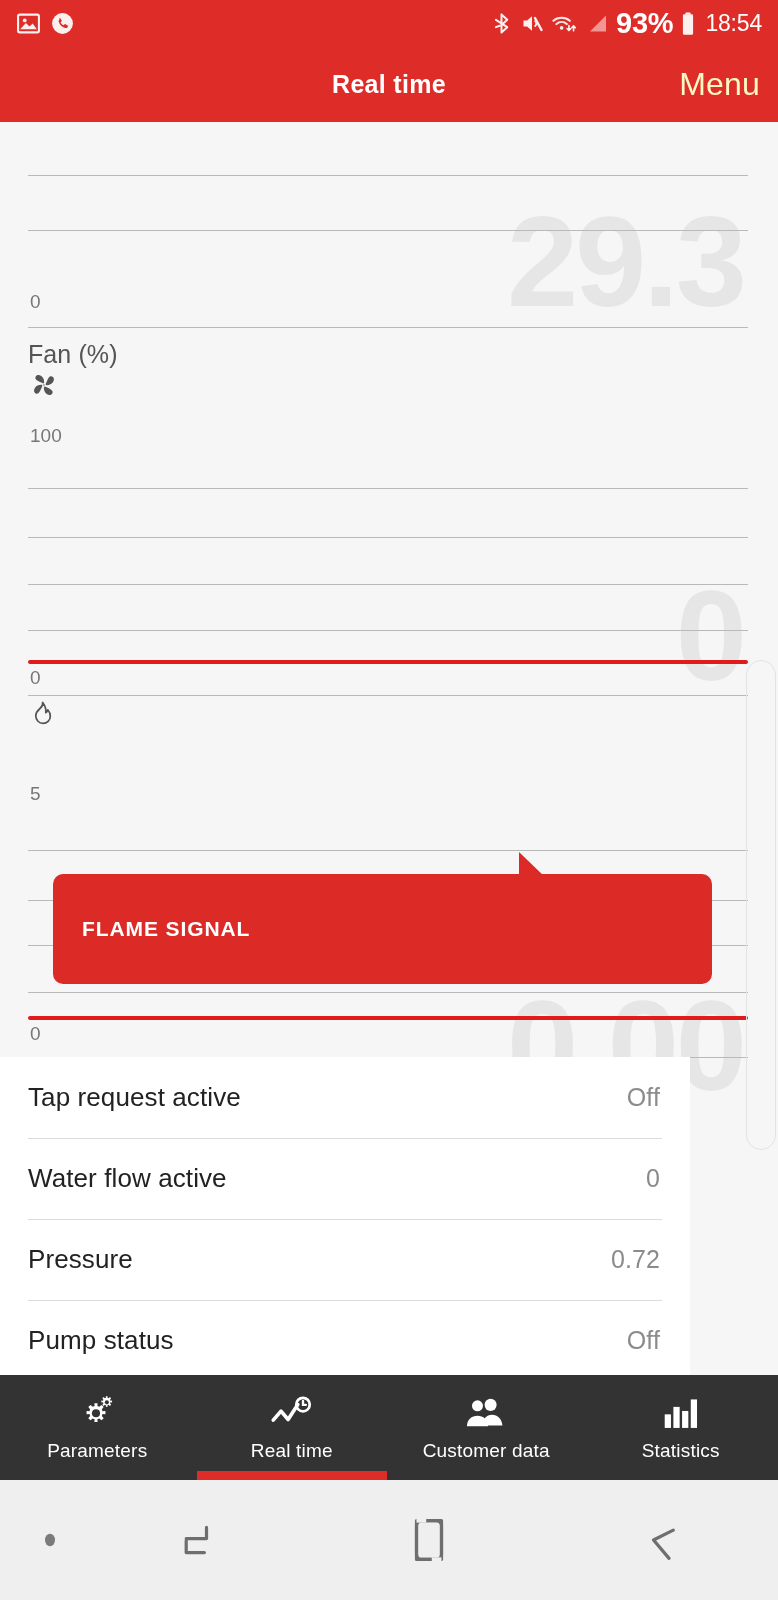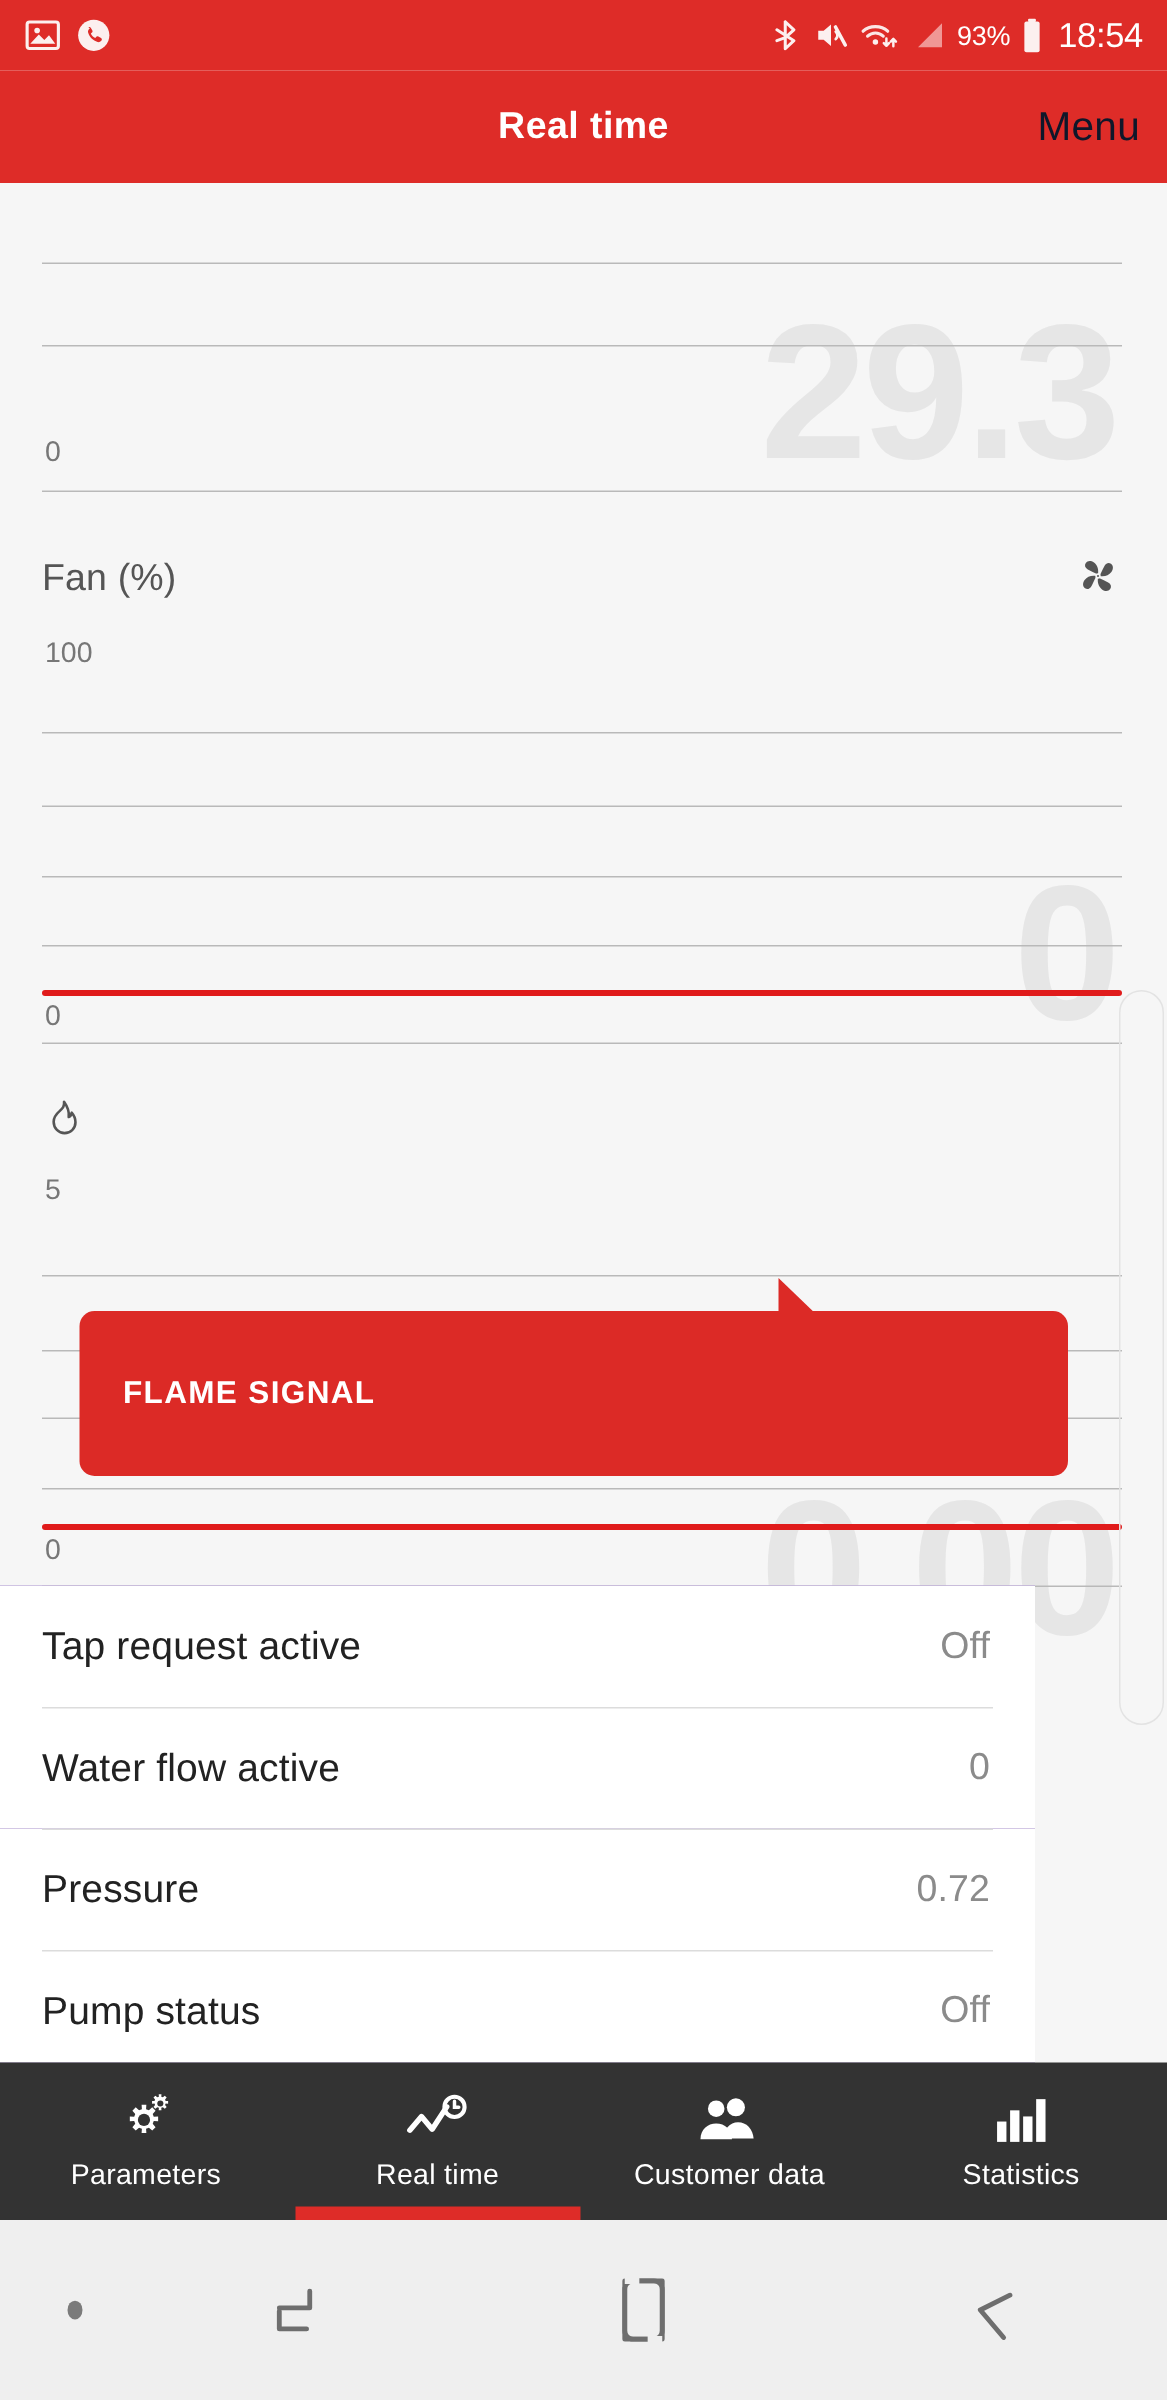--- a/index.html
+++ b/index.html
@@ -14,21 +14,21 @@
   
   .statusbar{
     position:absolute; top:0; left:0; width:778px; height:47px;
     background:#DE2C28; color:#fff;
     display:flex; align-items:center; justify-content:space-between;
     padding:0 16px;
   }
   .sb-left{ display:flex; align-items:center; gap:9px; }
   .sb-right{ display:flex; align-items:center; gap:7px; }
   .sb-icon{ display:flex; align-items:center; justify-content:center; opacity:.93; }
-  .sb-text{ font-size:18px; font-weight:normal; letter-spacing:-.2px; line-height:1; }
+  .sb-text{ font-size:29px; font-weight:bold; letter-spacing:-.2px; line-height:1; }
   .sb-time{ font-size:23px; font-weight:normal; letter-spacing:-.2px; line-height:1; margin-left:2px; }
 
   
   .appbar{
     position:absolute; top:47px; left:0; width:778px; height:75px;
     background:#DE2C28; color:#fff;
   }
   .appbar-back{
     position:absolute; left:16px; top:0; height:75px;
     display:flex; align-items:center; gap:10px; cursor:pointer;
@@ -36,34 +36,34 @@
   .chev{ display:block; }
   .appbar-back-label{ font-size:27px; color:#f6c5c3; letter-spacing:.2px; }
   .appbar-title{
     position:absolute; left:0; top:0; width:778px; height:75px;
     display:flex; align-items:center; justify-content:center;
     font-size:25px; font-weight:bold; color:#fff; letter-spacing:.3px;
   }
   .appbar-menu{
     position:absolute; right:18px; top:0; height:75px;
     display:flex; align-items:center;
-    font-size:27px; color:#0f172a; cursor:pointer; letter-spacing:.2px;
+    font-size:32px; color:#fef9c3; cursor:pointer; letter-spacing:.2px;
   }
 
   
   .content{
     position:absolute; top:122px; left:0; width:778px; height:1253px;
     background:#f6f6f6; overflow:hidden;
   }
 
   
   .chart-block{ position:relative; width:778px; background:#f6f6f6; }
   .chart-head{
-    position:relative; height:52px; display:flex; align-items:flex-end;
-    justify-content:space-between; padding:0 30px 0 28px;
+    position:relative; height:52px; display:flex; align-items:flex-start;
+    justify-content:space-between; padding:0 30px 0 28px;flex-direction:column;
   }
   .chart-title{ font-size:25px; color:#555; font-weight:normal; letter-spacing:.1px; }
   .chart-icon{ display:flex; align-items:center; justify-content:center; }
   .plot{ position:relative; width:778px; }
   .gridline{
     position:absolute; left:28px; right:30px; height:1px;
     background:#b9b9b9;
   }
   .axis-label{
     position:absolute; left:30px;

